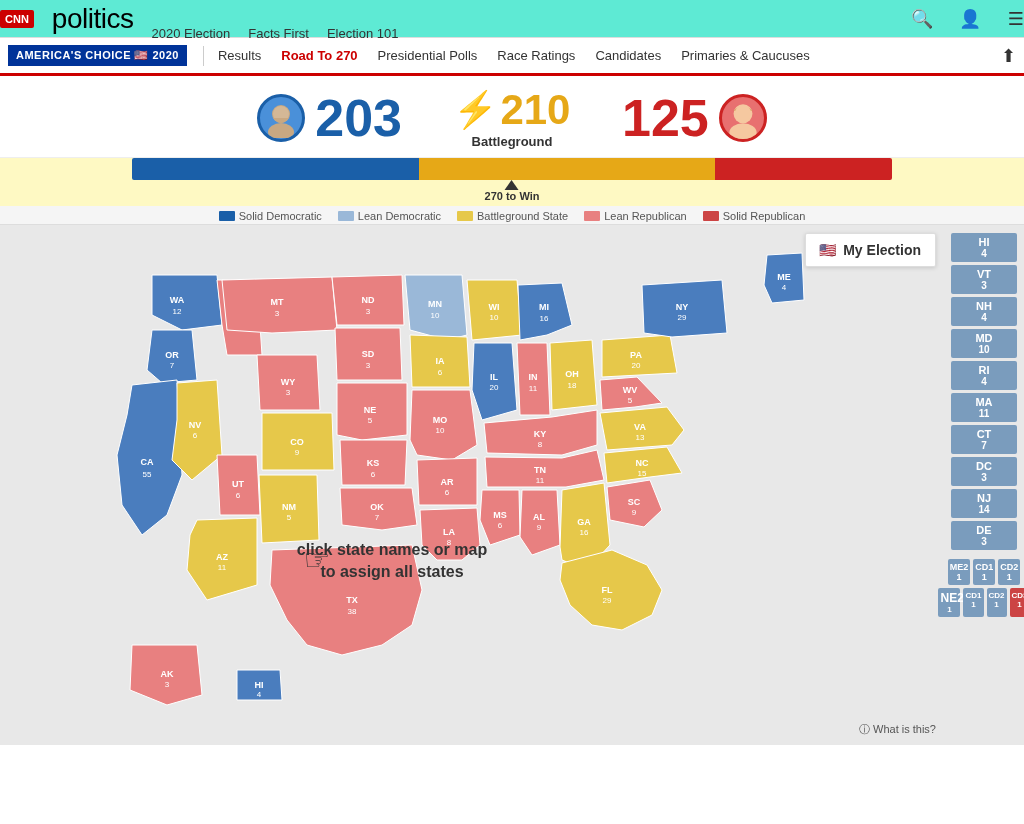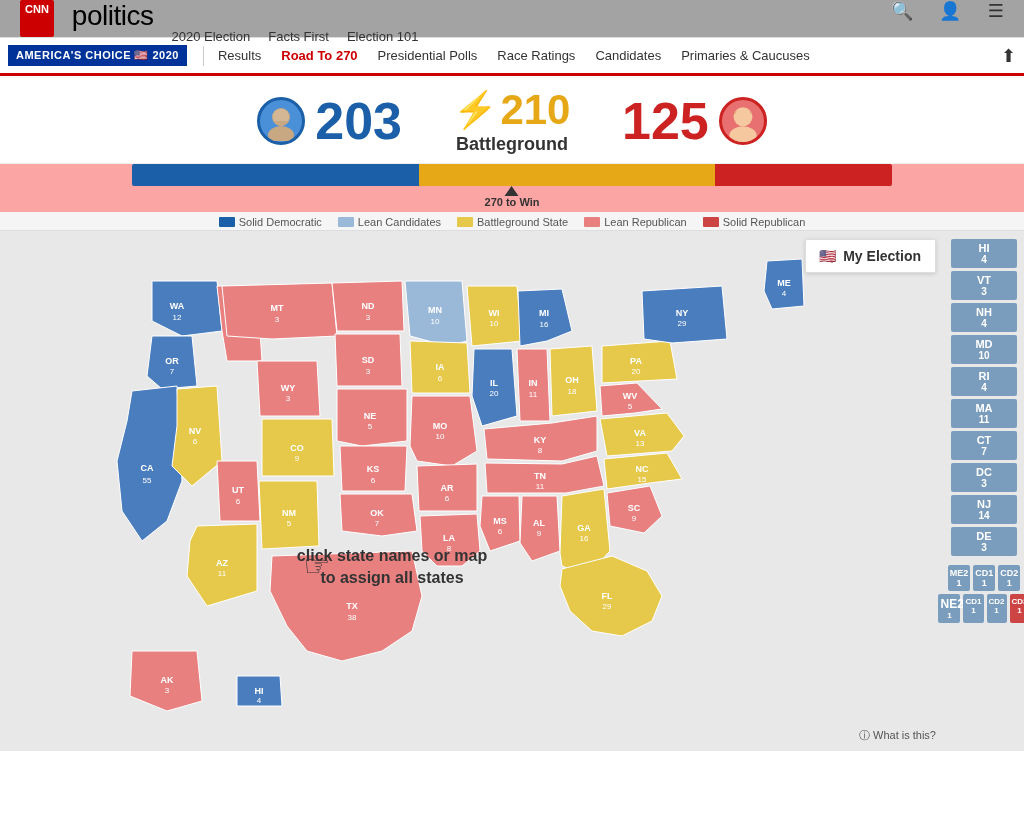--- a/index.html
+++ b/index.html
@@ -1,24 +1,25 @@
 <!DOCTYPE html>
 <html><head>
   <meta charset="utf-8">
   <style>
     * { margin: 0; padding: 0; box-sizing: border-box; }
     body { font-family: Arial, sans-serif; width: 1024px; height: 824px; overflow: hidden; background: #fff; }
 
     
     #top-nav {
       display: flex;
+      align-items: center;
       height: 38px;
-      background: #a3a3a3;
+      background: #5eead4;
       border-bottom: 1px solid #ddd;
-      padding: 0 20px;
+      padding: 0 0;
       gap: 18px;
     }
     #cnn-logo {
       background: #cc0000;
       color: #fff;
       font-weight: bold;
       font-size: 11px;
       padding: 3px 5px;
       border-radius: 2px;
     }
@@ -124,21 +125,21 @@
     }
     .battleground-score {
       font-size: 42px;
       font-weight: bold;
       color: #e6a817;
       display: flex;
       align-items: center;
     }
     .lightning { color: #e6a817; font-size: 36px; margin-right: 2px; }
     .battleground-label {
-      font-size: 18px;
+      font-size: 13px;
       color: #333;
       font-weight: bold;
     }
     #trump-score {
       display: flex;
       align-items: center;
       gap: 10px;
     }
     #trump-avatar {
       width: 48px;
@@ -154,21 +155,21 @@
     .trump-number {
       font-size: 52px;
       font-weight: bold;
       color: #cc2222;
     }
 
     
     #progress-bar-container {
       width: 100%;
       padding: 0 20px 6px;
-      background: #fca5a5;
+      background: #fef9c3;
     }
     #progress-bar {
       display: flex;
       height: 22px;
       width: 100%;
       max-width: 760px;
       margin: 0 auto;
       border-radius: 2px;
       overflow: hidden;
     }
@@ -393,21 +394,21 @@
   </div>
 </div>
 
 <div id="legend">
   <div class="legend-item">
     <div class="legend-color" style="background:#1a5fa8"></div>
     <span>Solid Democratic</span>
   </div>
   <div class="legend-item">
     <div class="legend-color" style="background:#9ab8d8"></div>
-    <span>Lean Candidates</span>
+    <span>Lean Democratic</span>
   </div>
   <div class="legend-item">
     <div class="legend-color" style="background:#e6c84a"></div>
     <span>Battleground State</span>
   </div>
   <div class="legend-item">
     <div class="legend-color" style="background:#e88080"></div>
     <span>Lean Republican</span>
   </div>
   <div class="legend-item">

